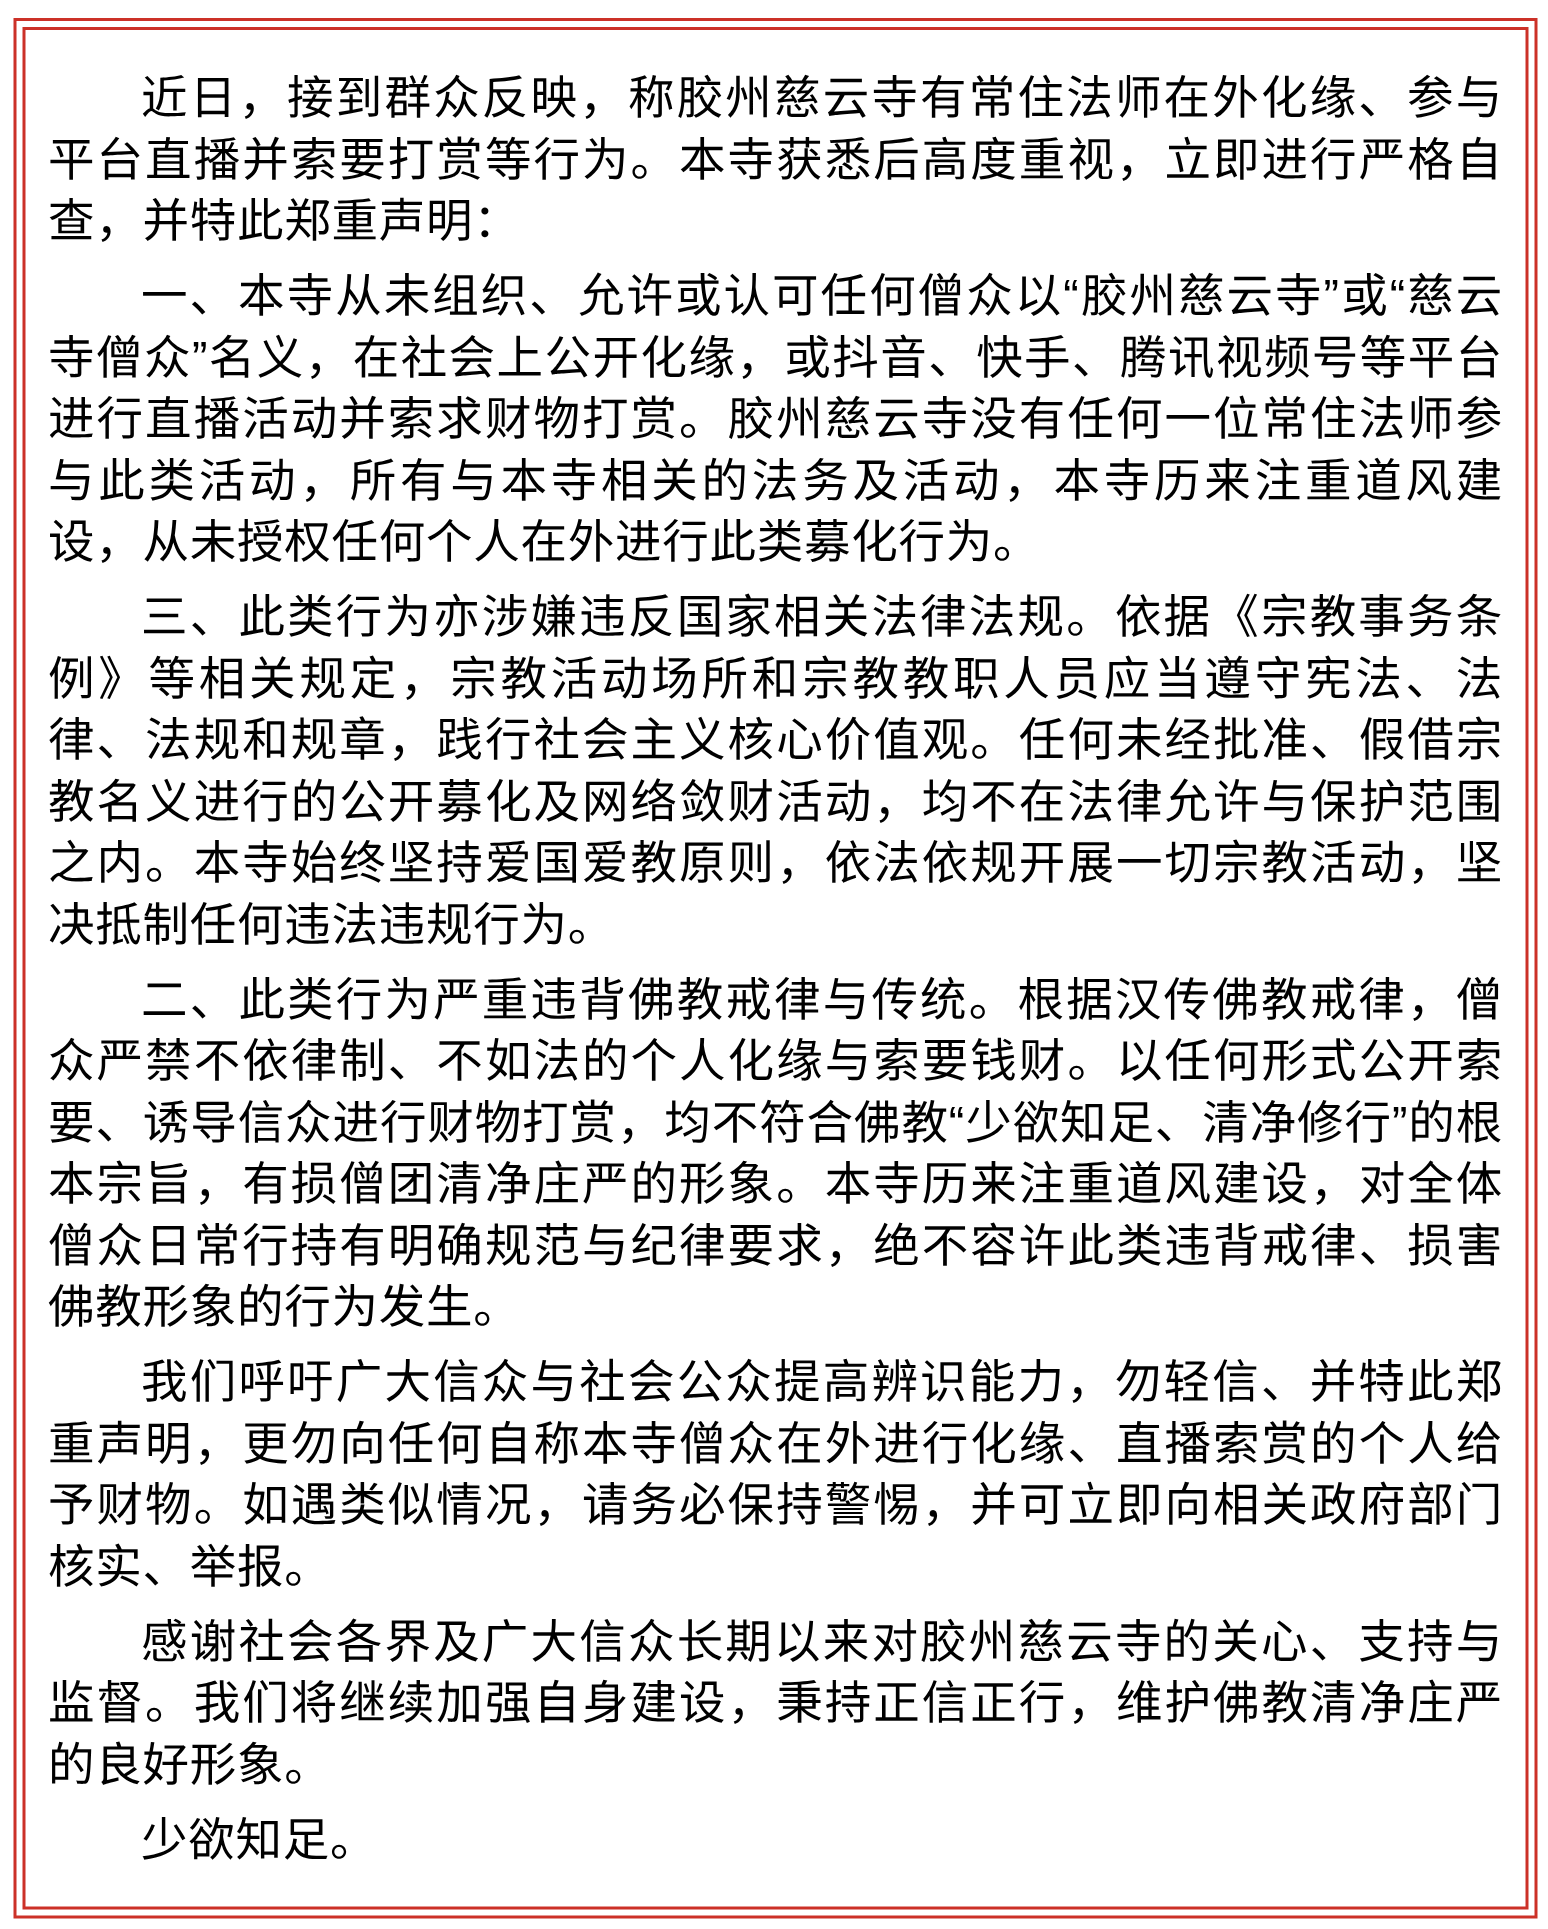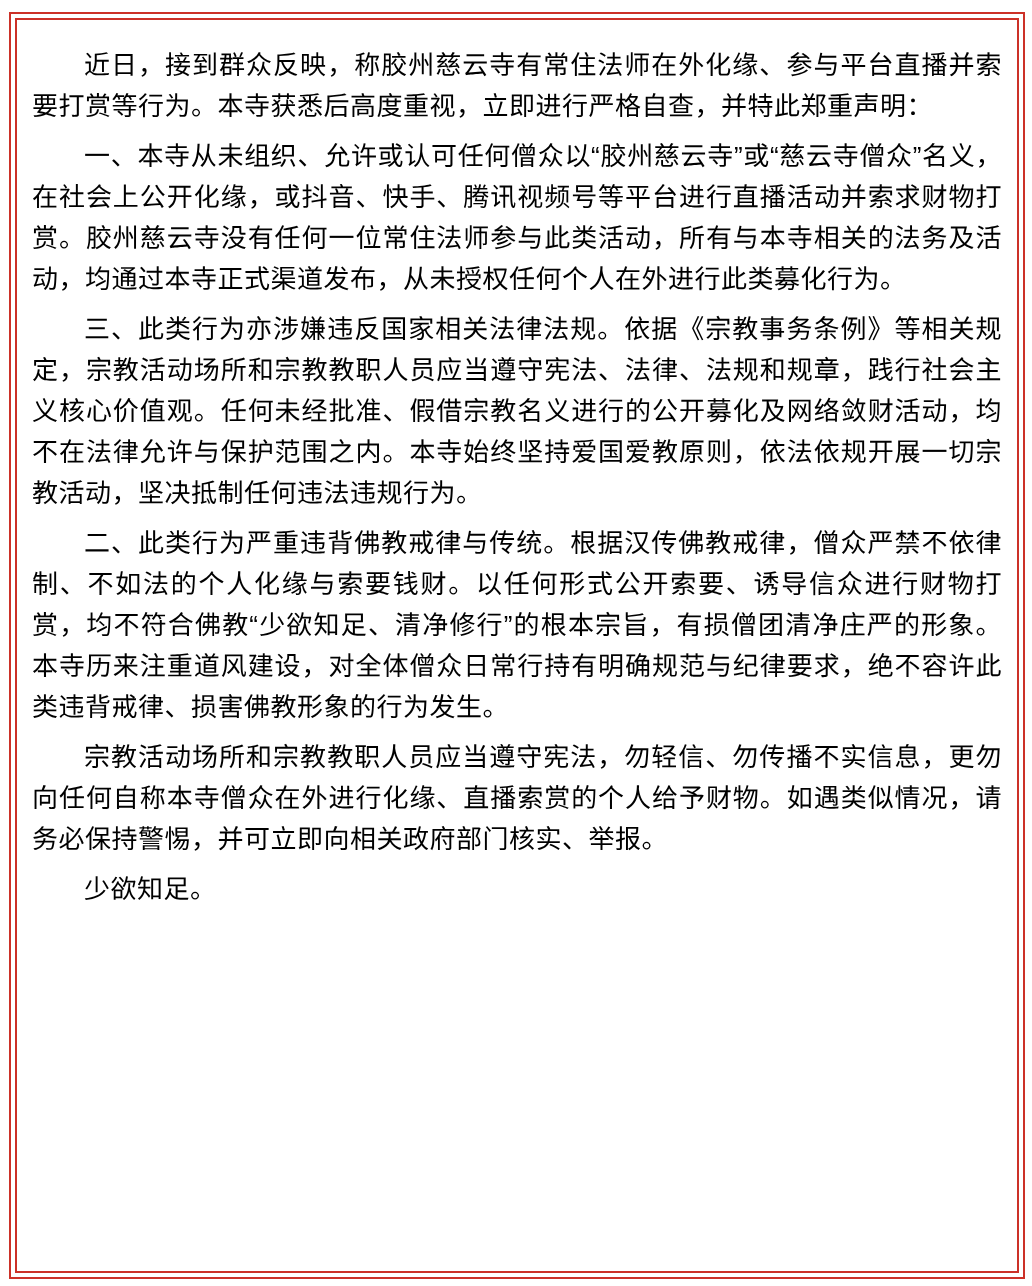--- a/index.html
+++ b/index.html
@@ -33,38 +33,39 @@
     position: absolute;
     left: 4px;
     top: 4px;
     right: 4px;
     bottom: 4px;
     border: 2px solid var(--accent);
     overflow: hidden;
   }
   .content {
     padding: 25px 15px 0 15px;
-    font-size: 26px;
+    font-size: 31px;
     line-height: 41px;
     text-align: justify;
     letter-spacing: 0.5px;
   }
   .para {
     margin: 0 0 9px 0;
     text-indent: 2em;
   }
 </style>
 </head>
 <body>
 
 <div class="outer-frame">
   <div class="inner-frame">
     <div class="content">
       <p class="para">近日，接到群众反映，称胶州慈云寺有常住法师在外化缘、参与平台直播并索要打赏等行为。本寺获悉后高度重视，立即进行严格自查，并特此郑重声明：</p>
-      <p class="para">一、本寺从未组织、允许或认可任何僧众以“胶州慈云寺”或“慈云寺僧众”名义，在社会上公开化缘，或抖音、快手、腾讯视频号等平台进行直播活动并索求财物打赏。胶州慈云寺没有任何一位常住法师参与此类活动，所有与本寺相关的法务及活动，均通过本寺正式渠道发布，从未授权任何个人在外进行此类募化行为。</p>
+      <p class="para">一、本寺从未组织、允许或认可任何僧众以“胶州慈云寺”或“慈云寺僧众”名义，在社会上公开化缘，或抖音、快手、腾讯视频号等平台进行直播活动并索求财物打赏。胶州慈云寺没有任何一位常住法师参与此类活动，所有与本寺相关的法务及活动，本寺历来注重道风建设，从未授权任何个人在外进行此类募化行为。</p>
       <p class="para">三、此类行为亦涉嫌违反国家相关法律法规。依据《宗教事务条例》等相关规定，宗教活动场所和宗教教职人员应当遵守宪法、法律、法规和规章，践行社会主义核心价值观。任何未经批准、假借宗教名义进行的公开募化及网络敛财活动，均不在法律允许与保护范围之内。本寺始终坚持爱国爱教原则，依法依规开展一切宗教活动，坚决抵制任何违法违规行为。</p>
       <p class="para">二、此类行为严重违背佛教戒律与传统。根据汉传佛教戒律，僧众严禁不依律制、不如法的个人化缘与索要钱财。以任何形式公开索要、诱导信众进行财物打赏，均不符合佛教“少欲知足、清净修行”的根本宗旨，有损僧团清净庄严的形象。本寺历来注重道风建设，对全体僧众日常行持有明确规范与纪律要求，绝不容许此类违背戒律、损害佛教形象的行为发生。</p>
-      <p class="para">宗教活动场所和宗教教职人员应当遵守宪法，勿轻信、勿传播不实信息，更勿向任何自称本寺僧众在外进行化缘、直播索赏的个人给予财物。如遇类似情况，请务必保持警惕，并可立即向相关政府部门核实、举报。</p>
+      <p class="para">我们呼吁广大信众与社会公众提高辨识能力，勿轻信、并特此郑重声明，更勿向任何自称本寺僧众在外进行化缘、直播索赏的个人给予财物。如遇类似情况，请务必保持警惕，并可立即向相关政府部门核实、举报。</p>
+      <p class="para">感谢社会各界及广大信众长期以来对胶州慈云寺的关心、支持与监督。我们将继续加强自身建设，秉持正信正行，维护佛教清净庄严的良好形象。</p>
       <p class="para">少欲知足。</p>
 
     </div>
   </div>
 </div>
 
 </body></html>

